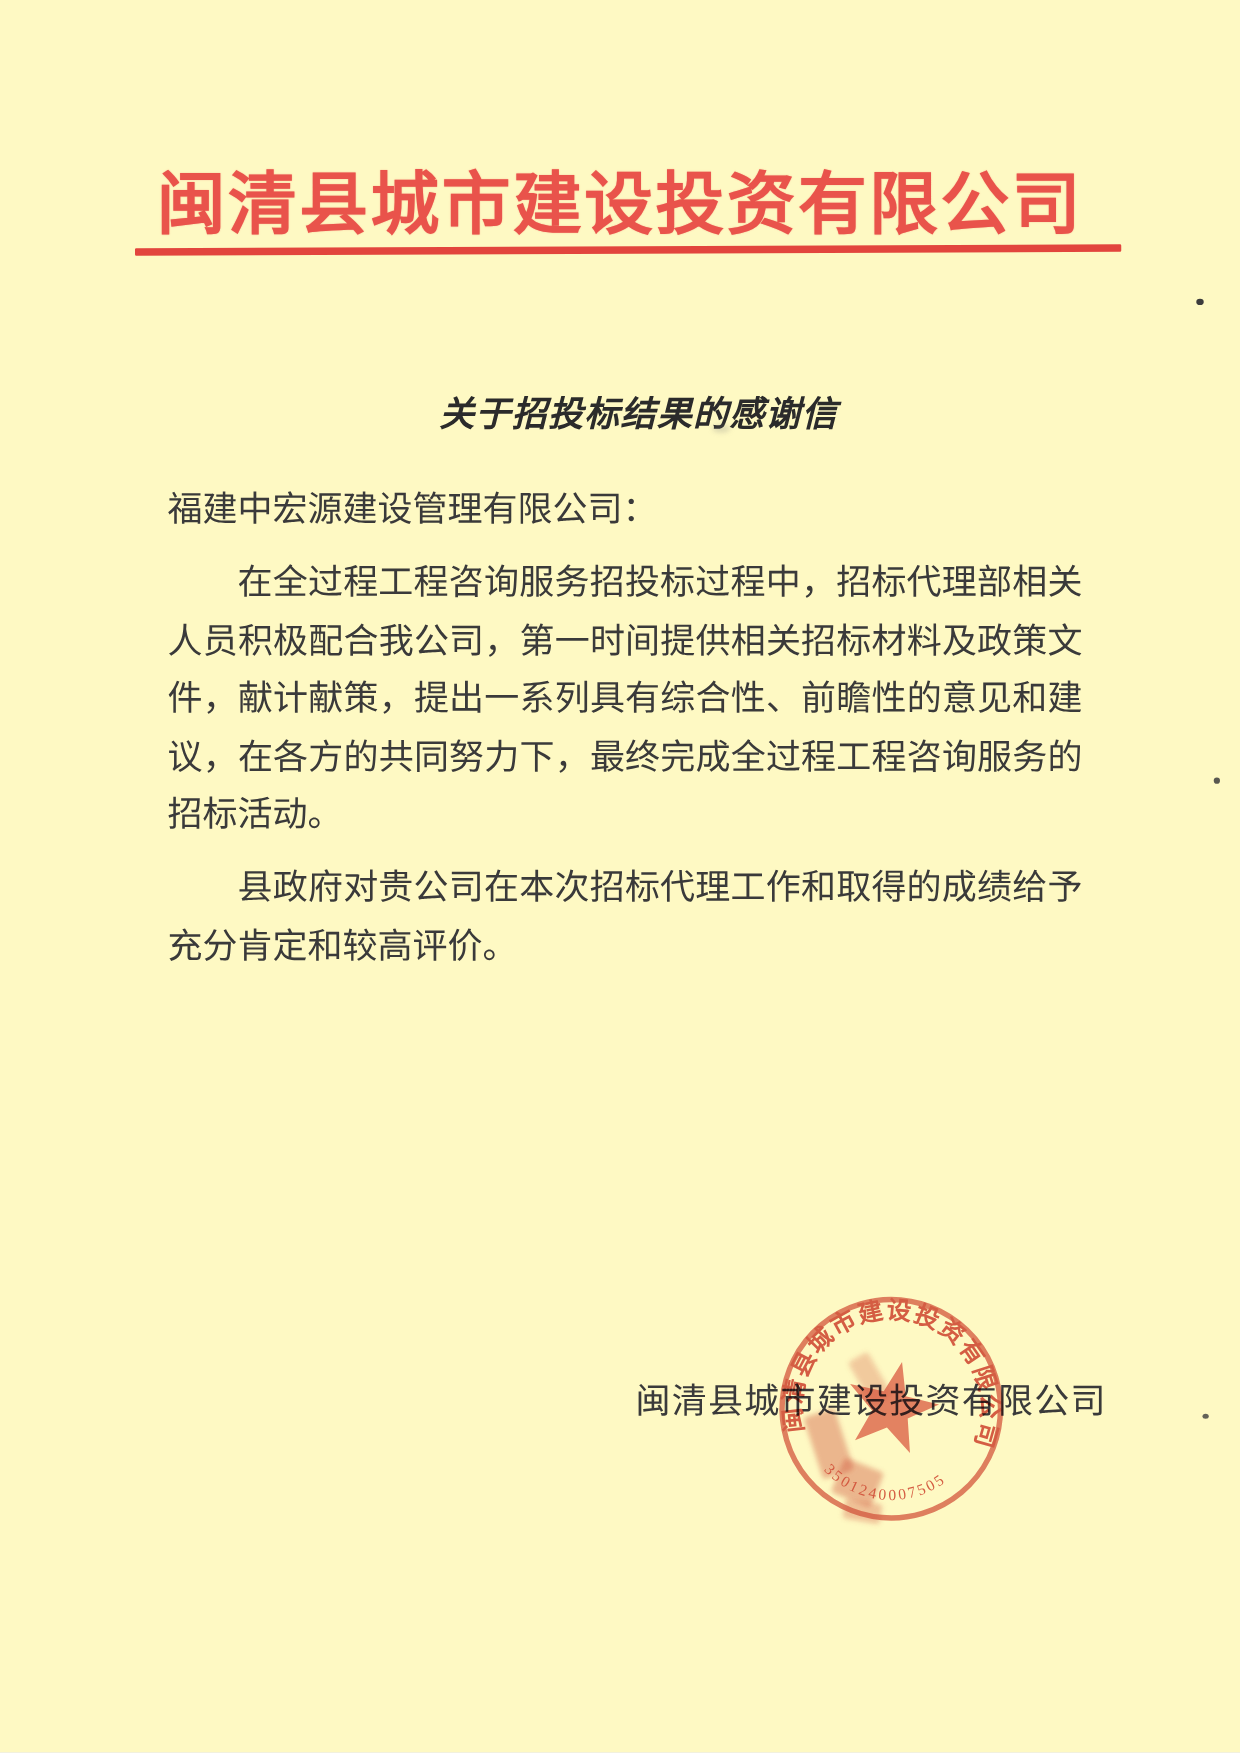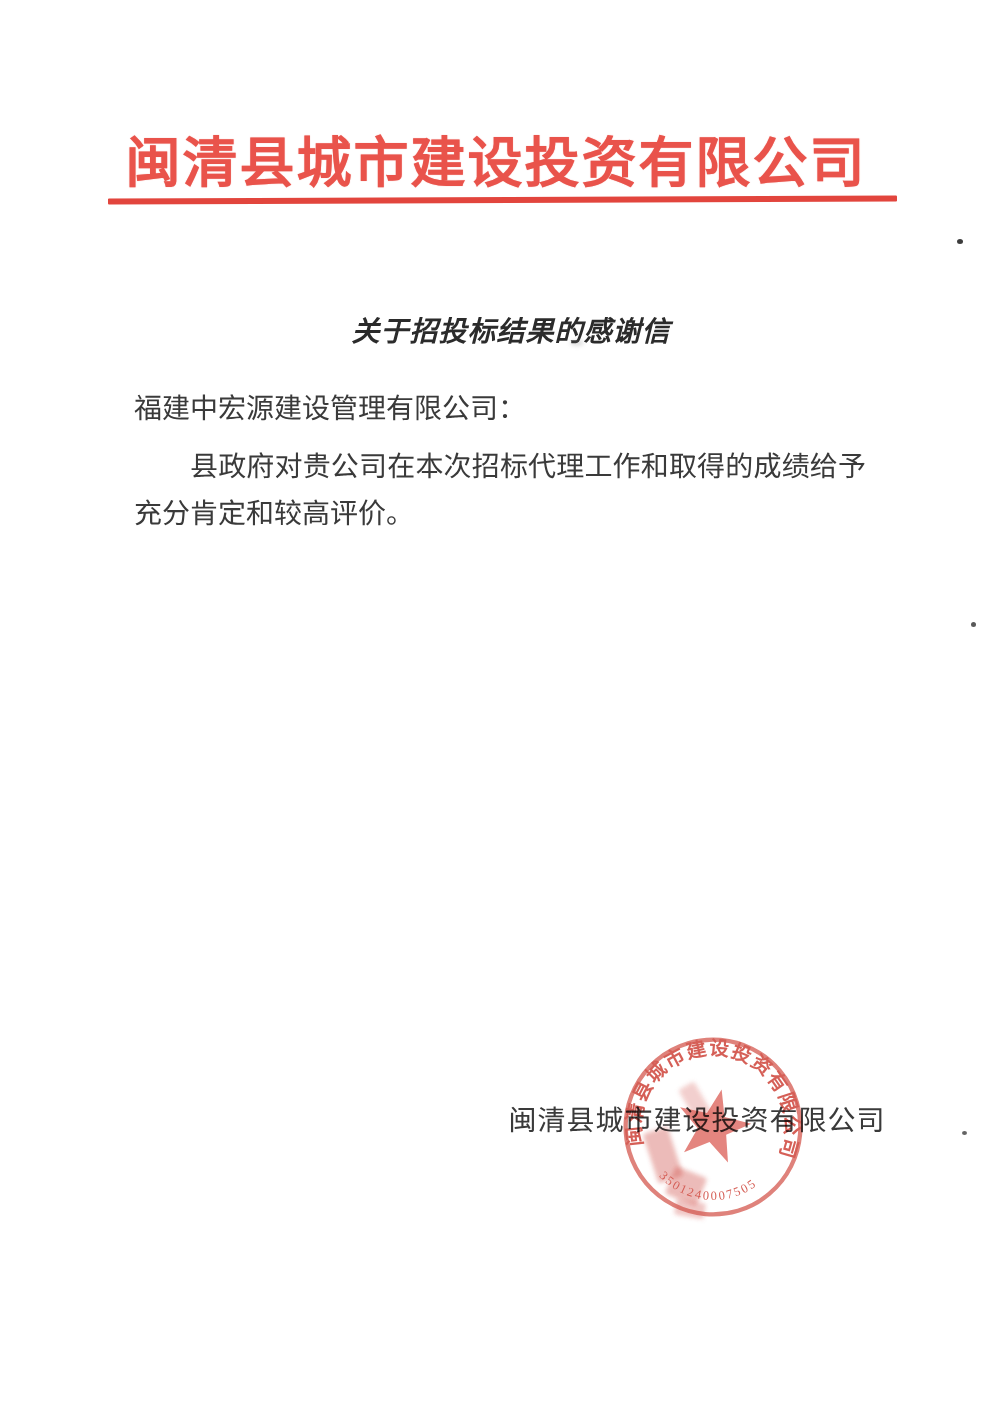--- a/index.html
+++ b/index.html
@@ -1,21 +1,21 @@
 <!DOCTYPE html>
 <html lang="zh-CN"><head>
 <meta charset="utf-8">
 <style>
   html, body { margin: 0; padding: 0; background: #e9e9e9; }
   .page {
     position: relative;
     width: 992px;
     height: 1402px;
     margin: 0 auto;
-    background: #ffffff;
+    background: #fef9c3;
     overflow: hidden;
     font-family: "Liberation Serif", serif;
   }
 
   
   .letterhead {
     position: absolute;
     top: 118px;
     left: 0;
     width: 100%;
@@ -153,20 +153,21 @@
 
 <div class="page">
 
   <div class="letterhead">闽清县城市建设投资有限公司</div>
   <div class="red-rule"></div>
 
   <h1 class="doc-title">关于招投标结果的感谢信</h1>
 
   <div class="body-text">
     <p class="salutation">福建中宏源建设管理有限公司：</p>
+    <p class="indent">在全过程工程咨询服务招投标过程中，招标代理部相关人员积极配合我公司，第一时间提供相关招标材料及政策文件，献计献策，提出一系列具有综合性、前瞻性的意见和建议，在各方的共同努力下，最终完成全过程工程咨询服务的招标活动。</p>
     <p class="indent">县政府对贵公司在本次招标代理工作和取得的成绩给予充分肯定和较高评价。</p>
   </div>
 
   <div class="sig-company">闽清县城市建设投资有限公司</div>
 
   <div class="stamp">
     <svg viewBox="0 0 200 200">
       <defs>
         <path id="arcTop" d="M 29.5,125.6 A 75,75 0 1 1 170.5,125.6" fill="none"></path>
         <path id="arcBottom" d="M 37.7,143.6 A 76,76 0 0 0 162.3,143.6" fill="none"></path>

